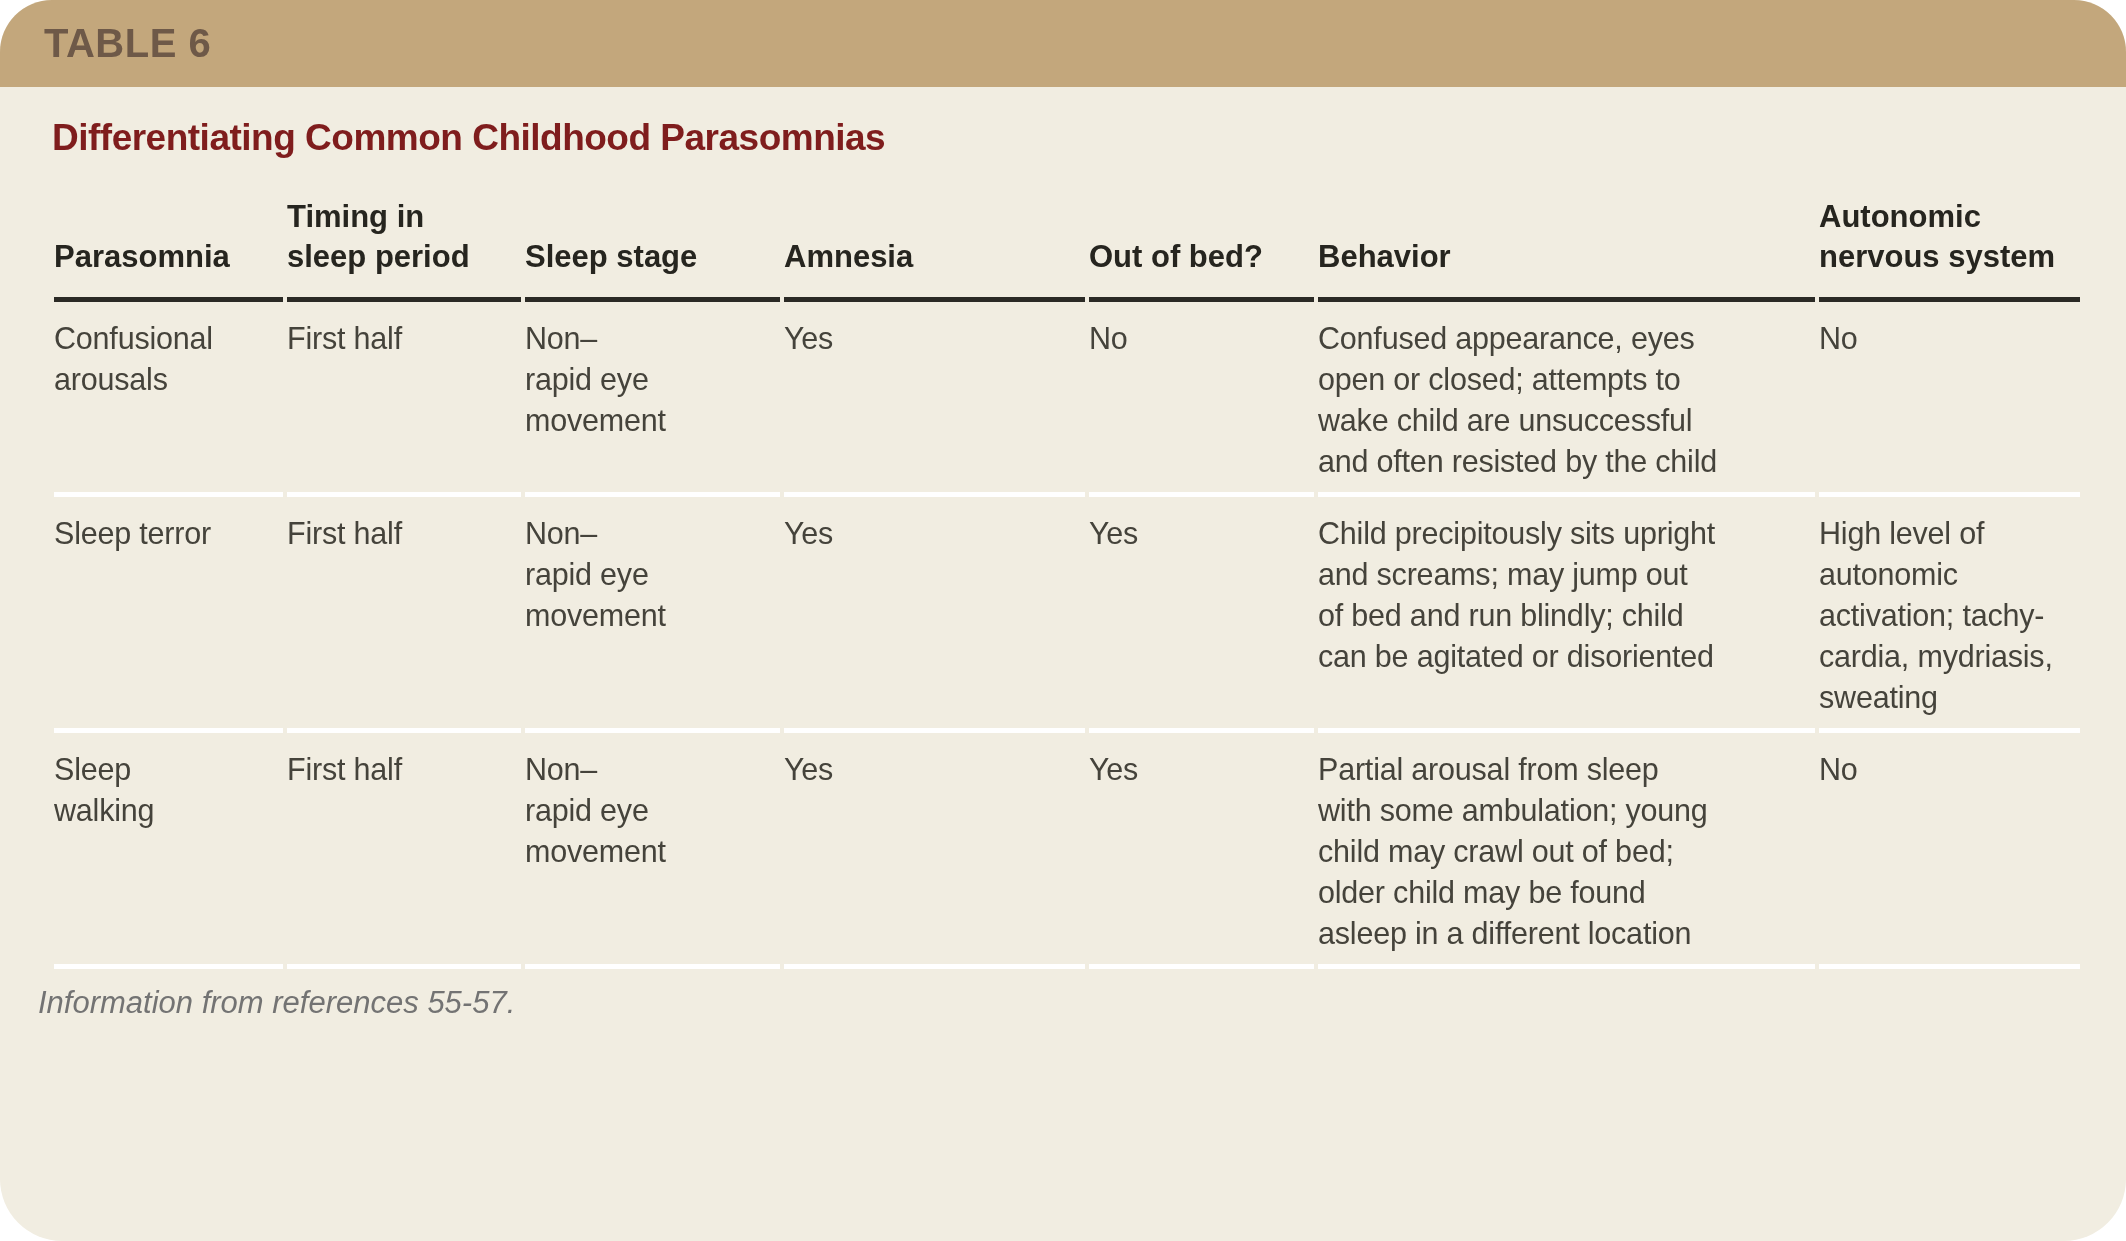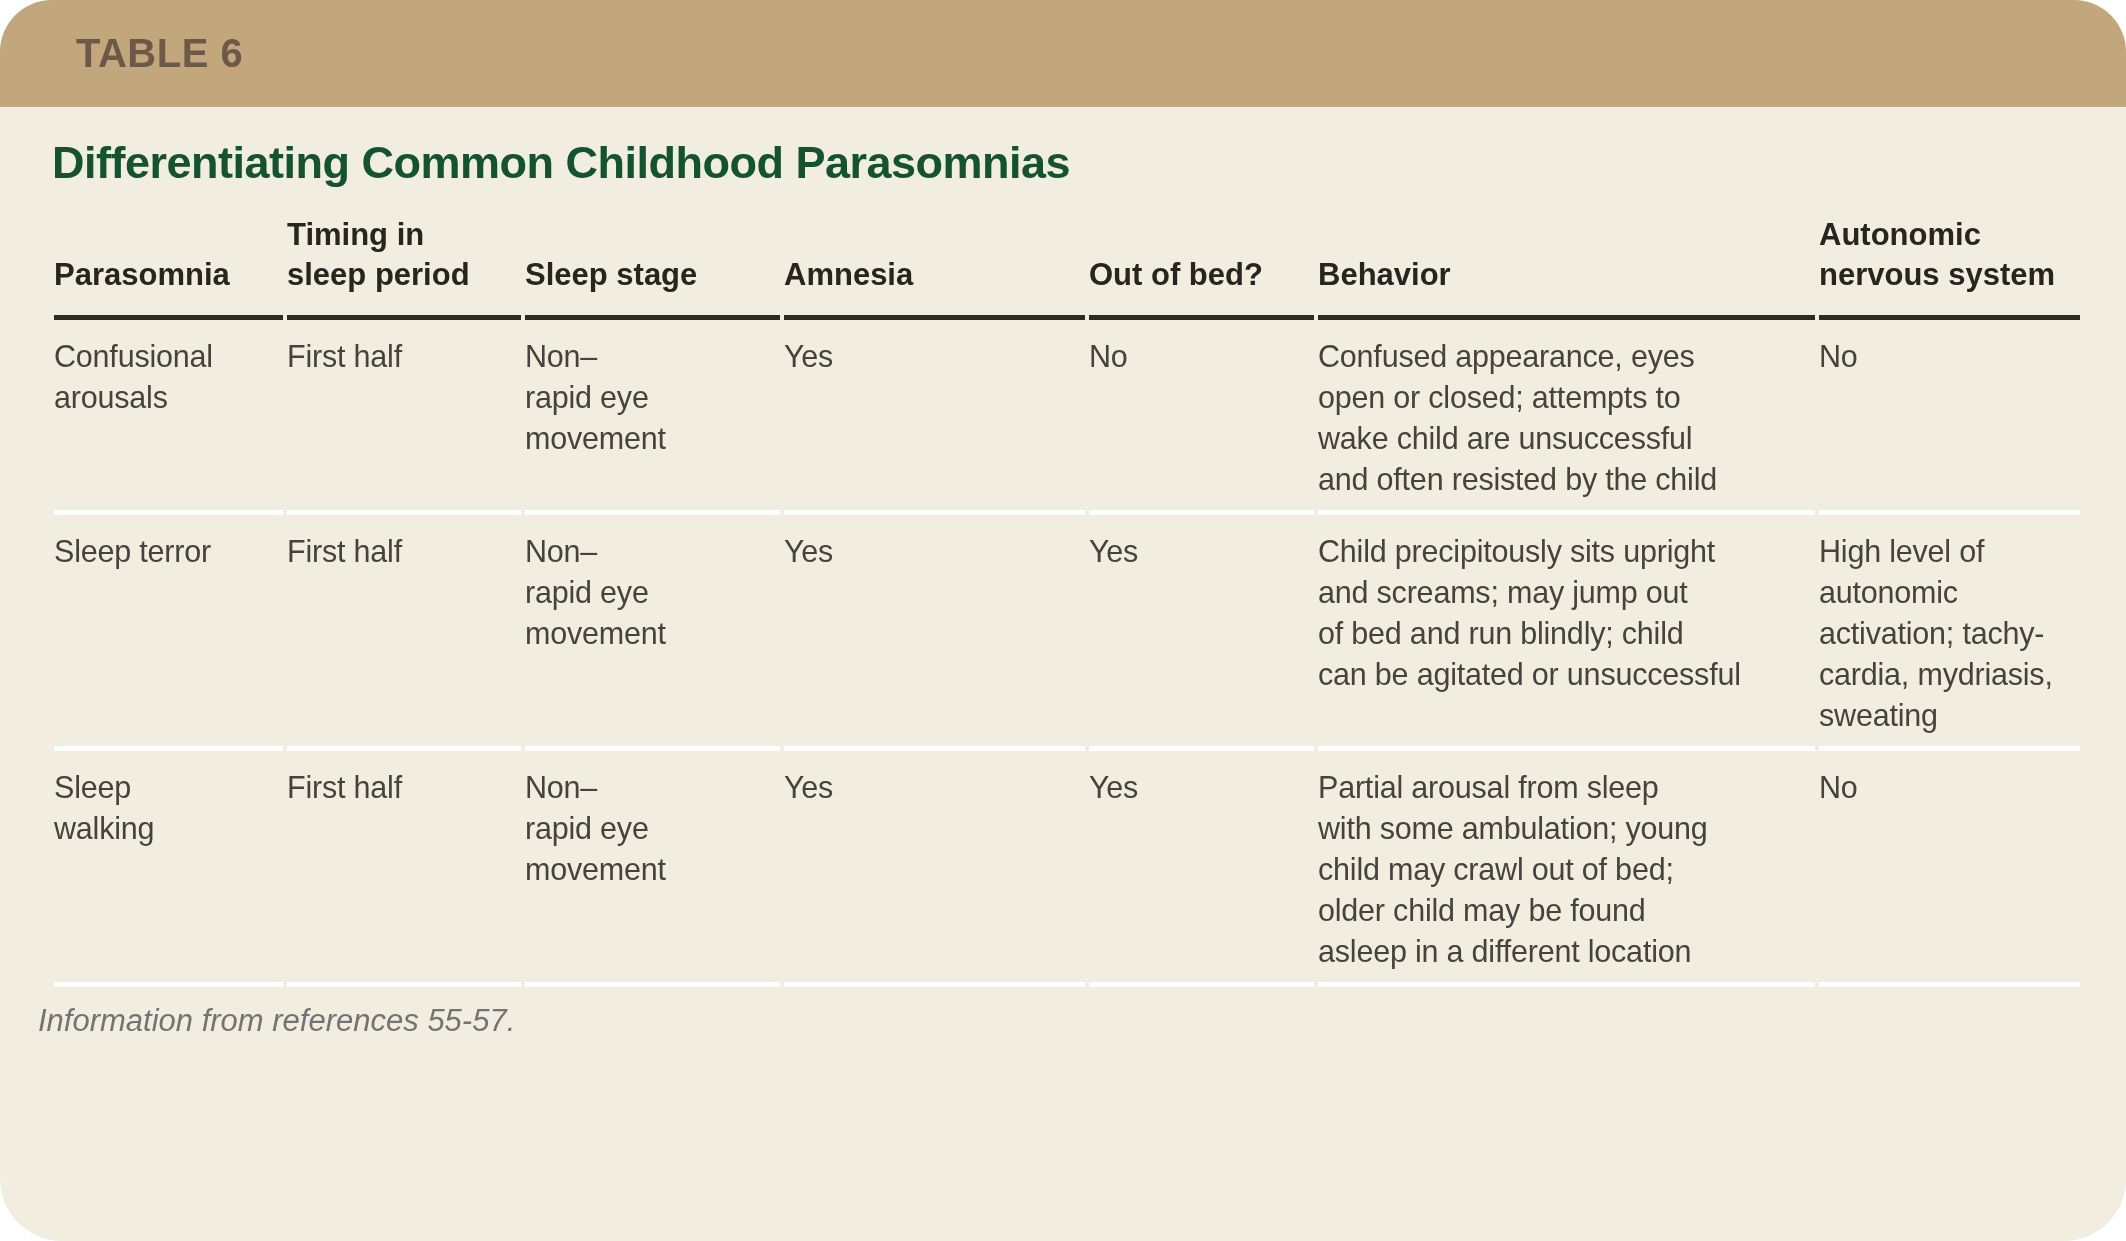--- a/index.html
+++ b/index.html
@@ -16,38 +16,38 @@
     overflow: hidden;
   }
   .card {
     position: absolute;
     inset: 0;
     background: #f1ede1;
     border-radius: 52px 52px 62px 62px;
     overflow: hidden;
   }
   .band {
-    height: 107px;
+    height: 87px;
     background: #c3a77c;
     display: flex;
     align-items: center;
-    padding-left: 76px;
+    padding-left: 44px;
     box-sizing: border-box;
   }
   .band-label {
     font-size: 40px;
     font-weight: 700;
     letter-spacing: 0.5px;
     color: #6e5948;
   }
   .title {
-    margin: 30px 52px 4px 52px;
-    font-size: 45px;
+    margin: 30px 52px 16px 52px;
+    font-size: 37px;
     font-weight: 700;
-    color: #14532d;
+    color: #7f1d1d;
     letter-spacing: -0.5px;
   }
   table.parasomnia {
     margin: 0 50px;
     width: 2026px;
     table-layout: fixed;
     border-collapse: separate;
     border-spacing: 4px 0;
   }
   col.c1 { width: 229px; }
@@ -143,21 +143,21 @@
             <td>Sleep terror</td>
             <td>First half</td>
             <td>Non–
 rapid eye
 movement</td>
             <td>Yes</td>
             <td>Yes</td>
             <td>Child precipitously sits upright
 and screams; may jump out
 of bed and run blindly; child
-can be agitated or unsuccessful</td>
+can be agitated or disoriented</td>
             <td>High level of
 autonomic
 activation; tachy-
 cardia, mydriasis,
 sweating</td>
           </tr>
           <tr>
             <td>Sleep
 walking</td>
             <td>First half</td>

